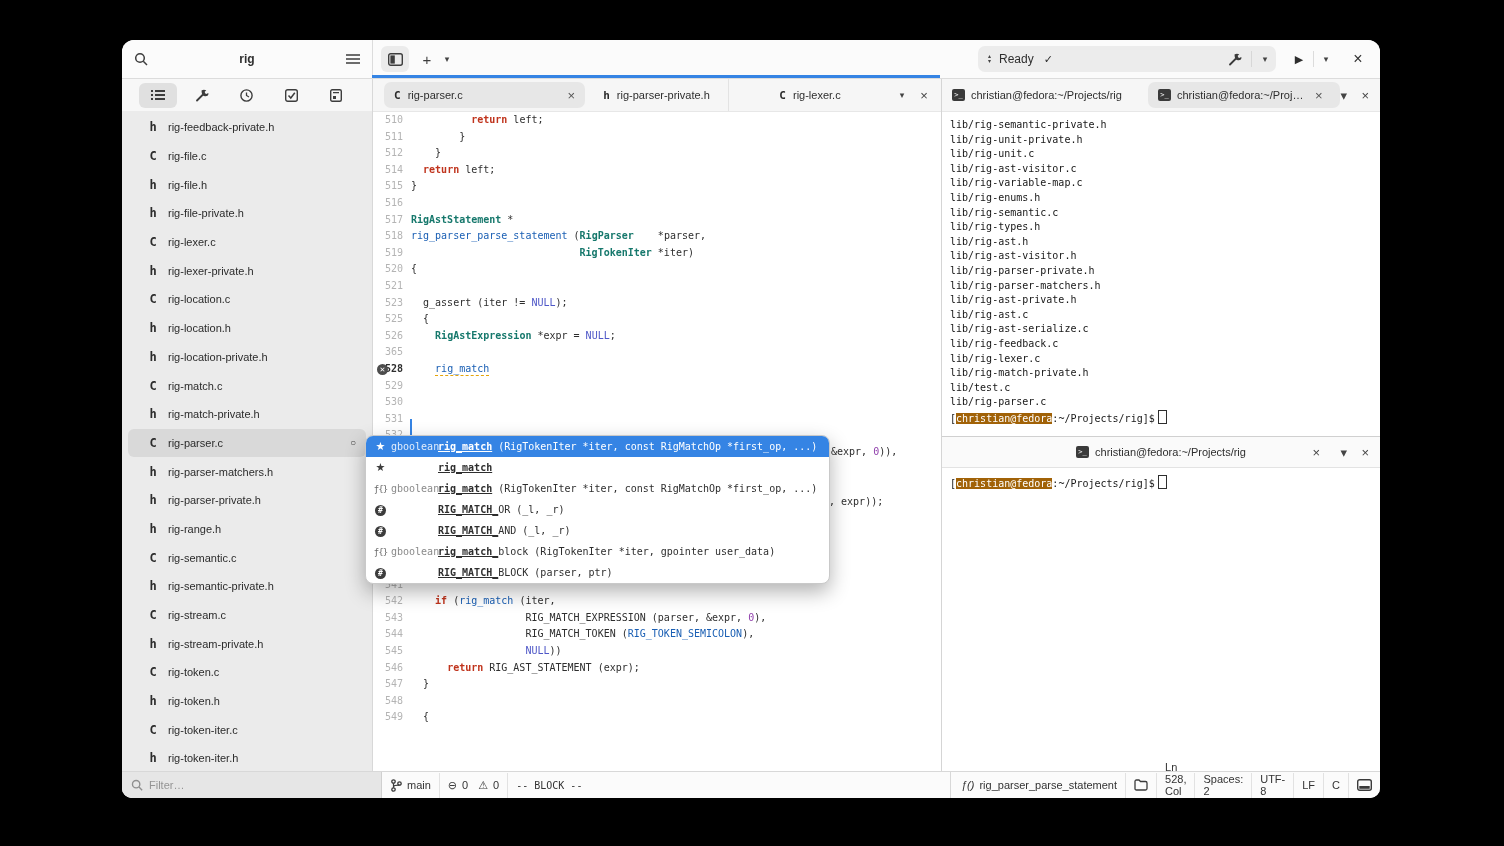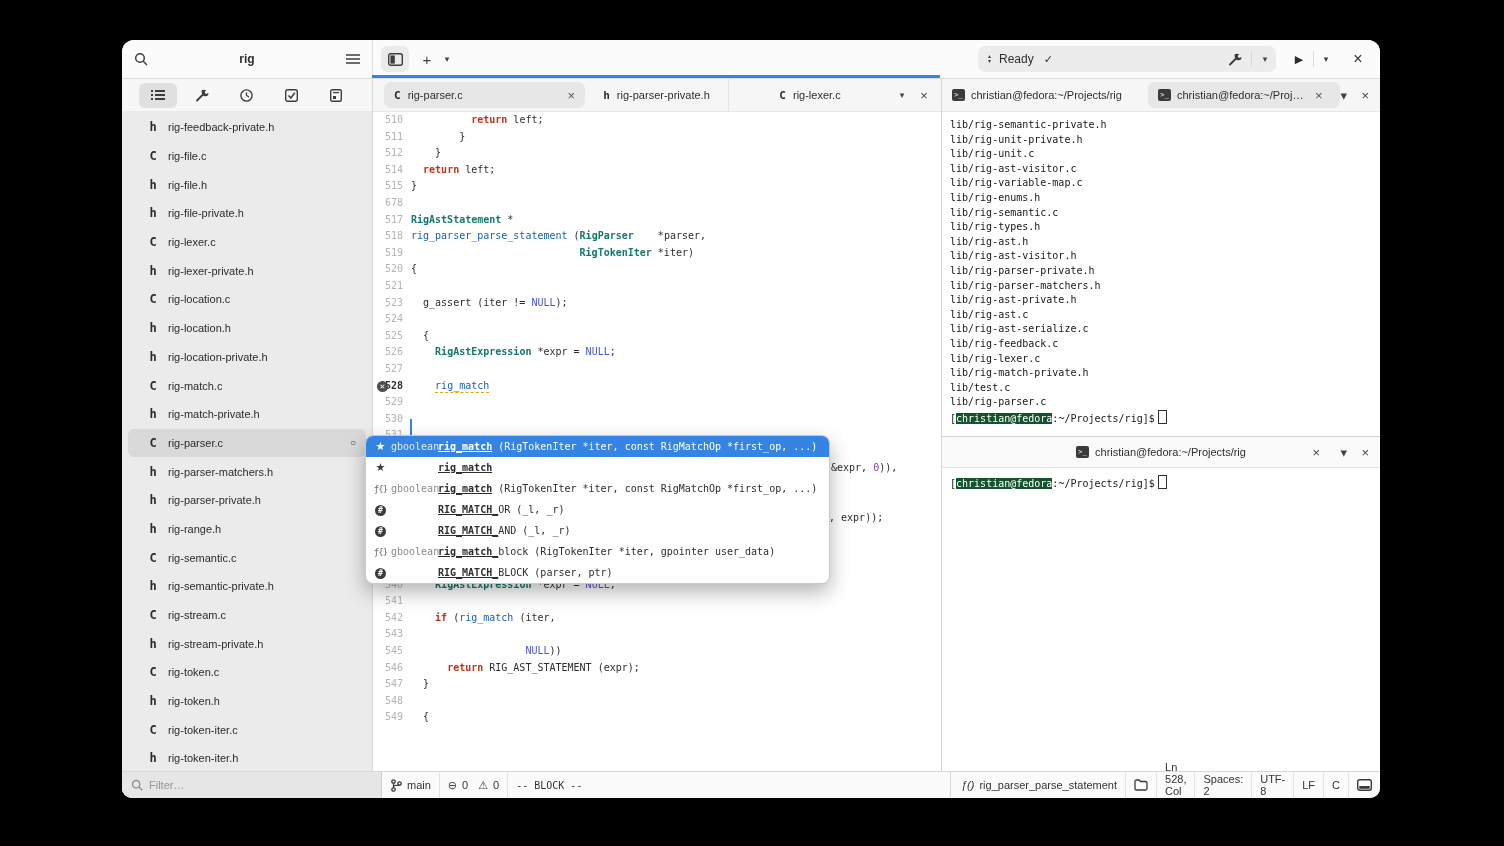--- a/index.html
+++ b/index.html
@@ -83,21 +83,21 @@
   .ttab1{display:flex;align-items:center;margin-left:10px;width:196px;}
   .ttab2{display:flex;align-items:center;height:26px;background:#e7e7e7;border-radius:7px;padding:0 4px 0 10px;width:178px;}
   .ttab2 .lbl{max-width:132px;overflow:hidden;text-overflow:ellipsis;white-space:nowrap;}
   .ttab2 .tclose{margin-left:6px;color:#555;font-size:13px;}
   .tt-ctl{position:absolute;font-size:13px;color:#444;}
   .term{font-family:"DejaVu Sans Mono",monospace;font-size:10px;line-height:14.6px;color:#171717;white-space:pre;}
   .term1{height:318px;flex:none;padding:6px 0 0 8px;overflow:hidden;}
   .term2head{height:30px;flex:none;background:#fafafa;border-top:1px solid #d0d0d0;border-bottom:1px solid #e3e3e3;
     position:relative;display:flex;align-items:center;justify-content:center;font-size:11px;color:#2e2e2e;}
   .term2{flex:1;padding:7px 0 0 8px;}
-  .hluser{background:#14532d;color:#fff;}
+  .hluser{background:#a16207;color:#fff;}
   .tcursor{display:inline-block;width:7px;height:12px;border:1px solid #2e2e2e;vertical-align:-2px;margin-left:3px;}
   
   .statusbar{height:26px;flex:none;display:flex;background:#fbfbfb;border-top:1px solid #d8d8d8;font-size:11px;color:#333;}
   .sb-left{width:250px;flex:none;background:#e6e6e6;border-right:1px solid #d0d0d0;display:flex;align-items:center;padding-left:9px;color:#949494;}
   .sb-left .ph{margin-left:6px;}
   .sb-mid{width:568px;flex:none;display:flex;align-items:center;border-right:1px solid #d8d8d8;}
   .sb-right{flex:1;display:flex;align-items:center;}
   .sbdiv{width:1px;height:25px;background:#e2e2e2;margin:0 8px;flex:none;}
   .sbitem{display:flex;align-items:center;gap:5px;flex:none;}
   .mono{font-family:"DejaVu Sans Mono",monospace;font-size:10px;}
@@ -334,47 +334,47 @@
         <span class="tbtn chev">▾</span>
         <span class="tbtn" style="font-size:13px;margin-right:6px;">×</span>
       </div>
       <div class="editor">
         <div class="lines" id="codelines">
             <div class="cline"><span class="gut">510</span><span class="codetxt"><span class="p">          </span><span class="k">return</span><span class="p"> left;</span></span></div>
             <div class="cline"><span class="gut">511</span><span class="codetxt"><span class="p">        }</span></span></div>
             <div class="cline"><span class="gut">512</span><span class="codetxt"><span class="p">    }</span></span></div>
             <div class="cline"><span class="gut">514</span><span class="codetxt"><span class="p">  </span><span class="k">return</span><span class="p"> left;</span></span></div>
             <div class="cline"><span class="gut">515</span><span class="codetxt"><span class="p">}</span></span></div>
-            <div class="cline"><span class="gut">678</span><span class="codetxt"></span></div>
+            <div class="cline"><span class="gut">516</span><span class="codetxt"></span></div>
             <div class="cline"><span class="gut">517</span><span class="codetxt"><span class="t">RigAstStatement</span><span class="p"> *</span></span></div>
             <div class="cline"><span class="gut">518</span><span class="codetxt"><span class="f">rig_parser_parse_statement</span><span class="p"> (</span><span class="t">RigParser</span><span class="p">    *parser,</span></span></div>
             <div class="cline"><span class="gut">519</span><span class="codetxt"><span class="p">                            </span><span class="t">RigTokenIter</span><span class="p"> *iter)</span></span></div>
             <div class="cline"><span class="gut">520</span><span class="codetxt"><span class="p">{</span></span></div>
             <div class="cline"><span class="gut">521</span><span class="codetxt"></span></div>
             <div class="cline"><span class="gut">523</span><span class="codetxt"><span class="p">  g_assert (iter != </span><span class="c">NULL</span><span class="p">);</span></span></div>
-            <div class="cline"><span class="gut">524</span><span class="codetxt"></span></div>
             <div class="cline"><span class="gut">525</span><span class="codetxt"><span class="p">  {</span></span></div>
             <div class="cline"><span class="gut">526</span><span class="codetxt"><span class="p">    </span><span class="t">RigAstExpression</span><span class="p"> *expr = </span><span class="c">NULL</span><span class="p">;</span></span></div>
-            <div class="cline"><span class="gut">527</span><span class="codetxt"></span></div>
+            <div class="cline"><span class="gut">365</span><span class="codetxt"></span></div>
             <div class="cline"><span class="gut cur">528</span><span class="gbadge">✕</span><span class="codetxt"><span class="p">    </span><span class="u">rig_match</span></span></div>
             <div class="cline"><span class="gut">529</span><span class="codetxt"></span></div>
             <div class="cline"><span class="gut">530</span><span class="codetxt"></span></div>
             <div class="cline"><span class="gut">531</span><span class="codetxt"></span></div>
             <div class="cline"><span class="gut">532</span><span class="codetxt"></span></div>
             <div class="cline"><span class="gut">533</span><span class="codetxt"><span style="display: inline-block; width: 420px;"></span><span class="p">&amp;expr, </span><span class="n">0</span><span class="p">)),</span></span></div>
             <div class="cline"><span class="gut">534</span><span class="codetxt"></span></div>
             <div class="cline"><span class="gut">535</span><span class="codetxt"></span></div>
             <div class="cline"><span class="gut">536</span><span class="codetxt"><span style="display: inline-block; width: 412px;"></span><span class="p">r, expr));</span></span></div>
             <div class="cline"><span class="gut">537</span><span class="codetxt"></span></div>
             <div class="cline"><span class="gut">538</span><span class="codetxt"></span></div>
             <div class="cline"><span class="gut">539</span><span class="codetxt"><span class="p">  {</span></span></div>
             <div class="cline"><span class="gut">540</span><span class="codetxt"><span class="p">    </span><span class="t">RigAstExpression</span><span class="p"> *expr = </span><span class="c">NULL</span><span class="p">;</span></span></div>
             <div class="cline"><span class="gut">541</span><span class="codetxt"></span></div>
             <div class="cline"><span class="gut">542</span><span class="codetxt"><span class="p">    </span><span class="k">if</span><span class="p"> (</span><span class="f">rig_match</span><span class="p"> (iter,</span></span></div>
-            <div class="cline"><span class="gut">543</span></div>
+            <div class="cline"><span class="gut">543</span><span class="codetxt"><span class="p">                   RIG_MATCH_EXPRESSION (parser, &amp;expr, </span><span class="n">0</span><span class="p">),</span></span></div>
+            <div class="cline"><span class="gut">544</span><span class="codetxt"><span class="p">                   RIG_MATCH_TOKEN (</span><span class="f">RIG_TOKEN_SEMICOLON</span><span class="p">),</span></span></div>
             <div class="cline"><span class="gut">545</span><span class="codetxt"><span class="p">                   </span><span class="c">NULL</span><span class="p">))</span></span></div>
             <div class="cline"><span class="gut">546</span><span class="codetxt"><span class="p">      </span><span class="k">return</span><span class="p"> RIG_AST_STATEMENT (expr);</span></span></div>
             <div class="cline"><span class="gut">547</span><span class="codetxt"><span class="p">  }</span></span></div>
             <div class="cline"><span class="gut">548</span><span class="codetxt"></span></div>
             <div class="cline"><span class="gut">549</span><span class="codetxt"><span class="p">  {</span></span></div>
           </div>
         <div class="caret"></div>
       </div>
     </div>
 

